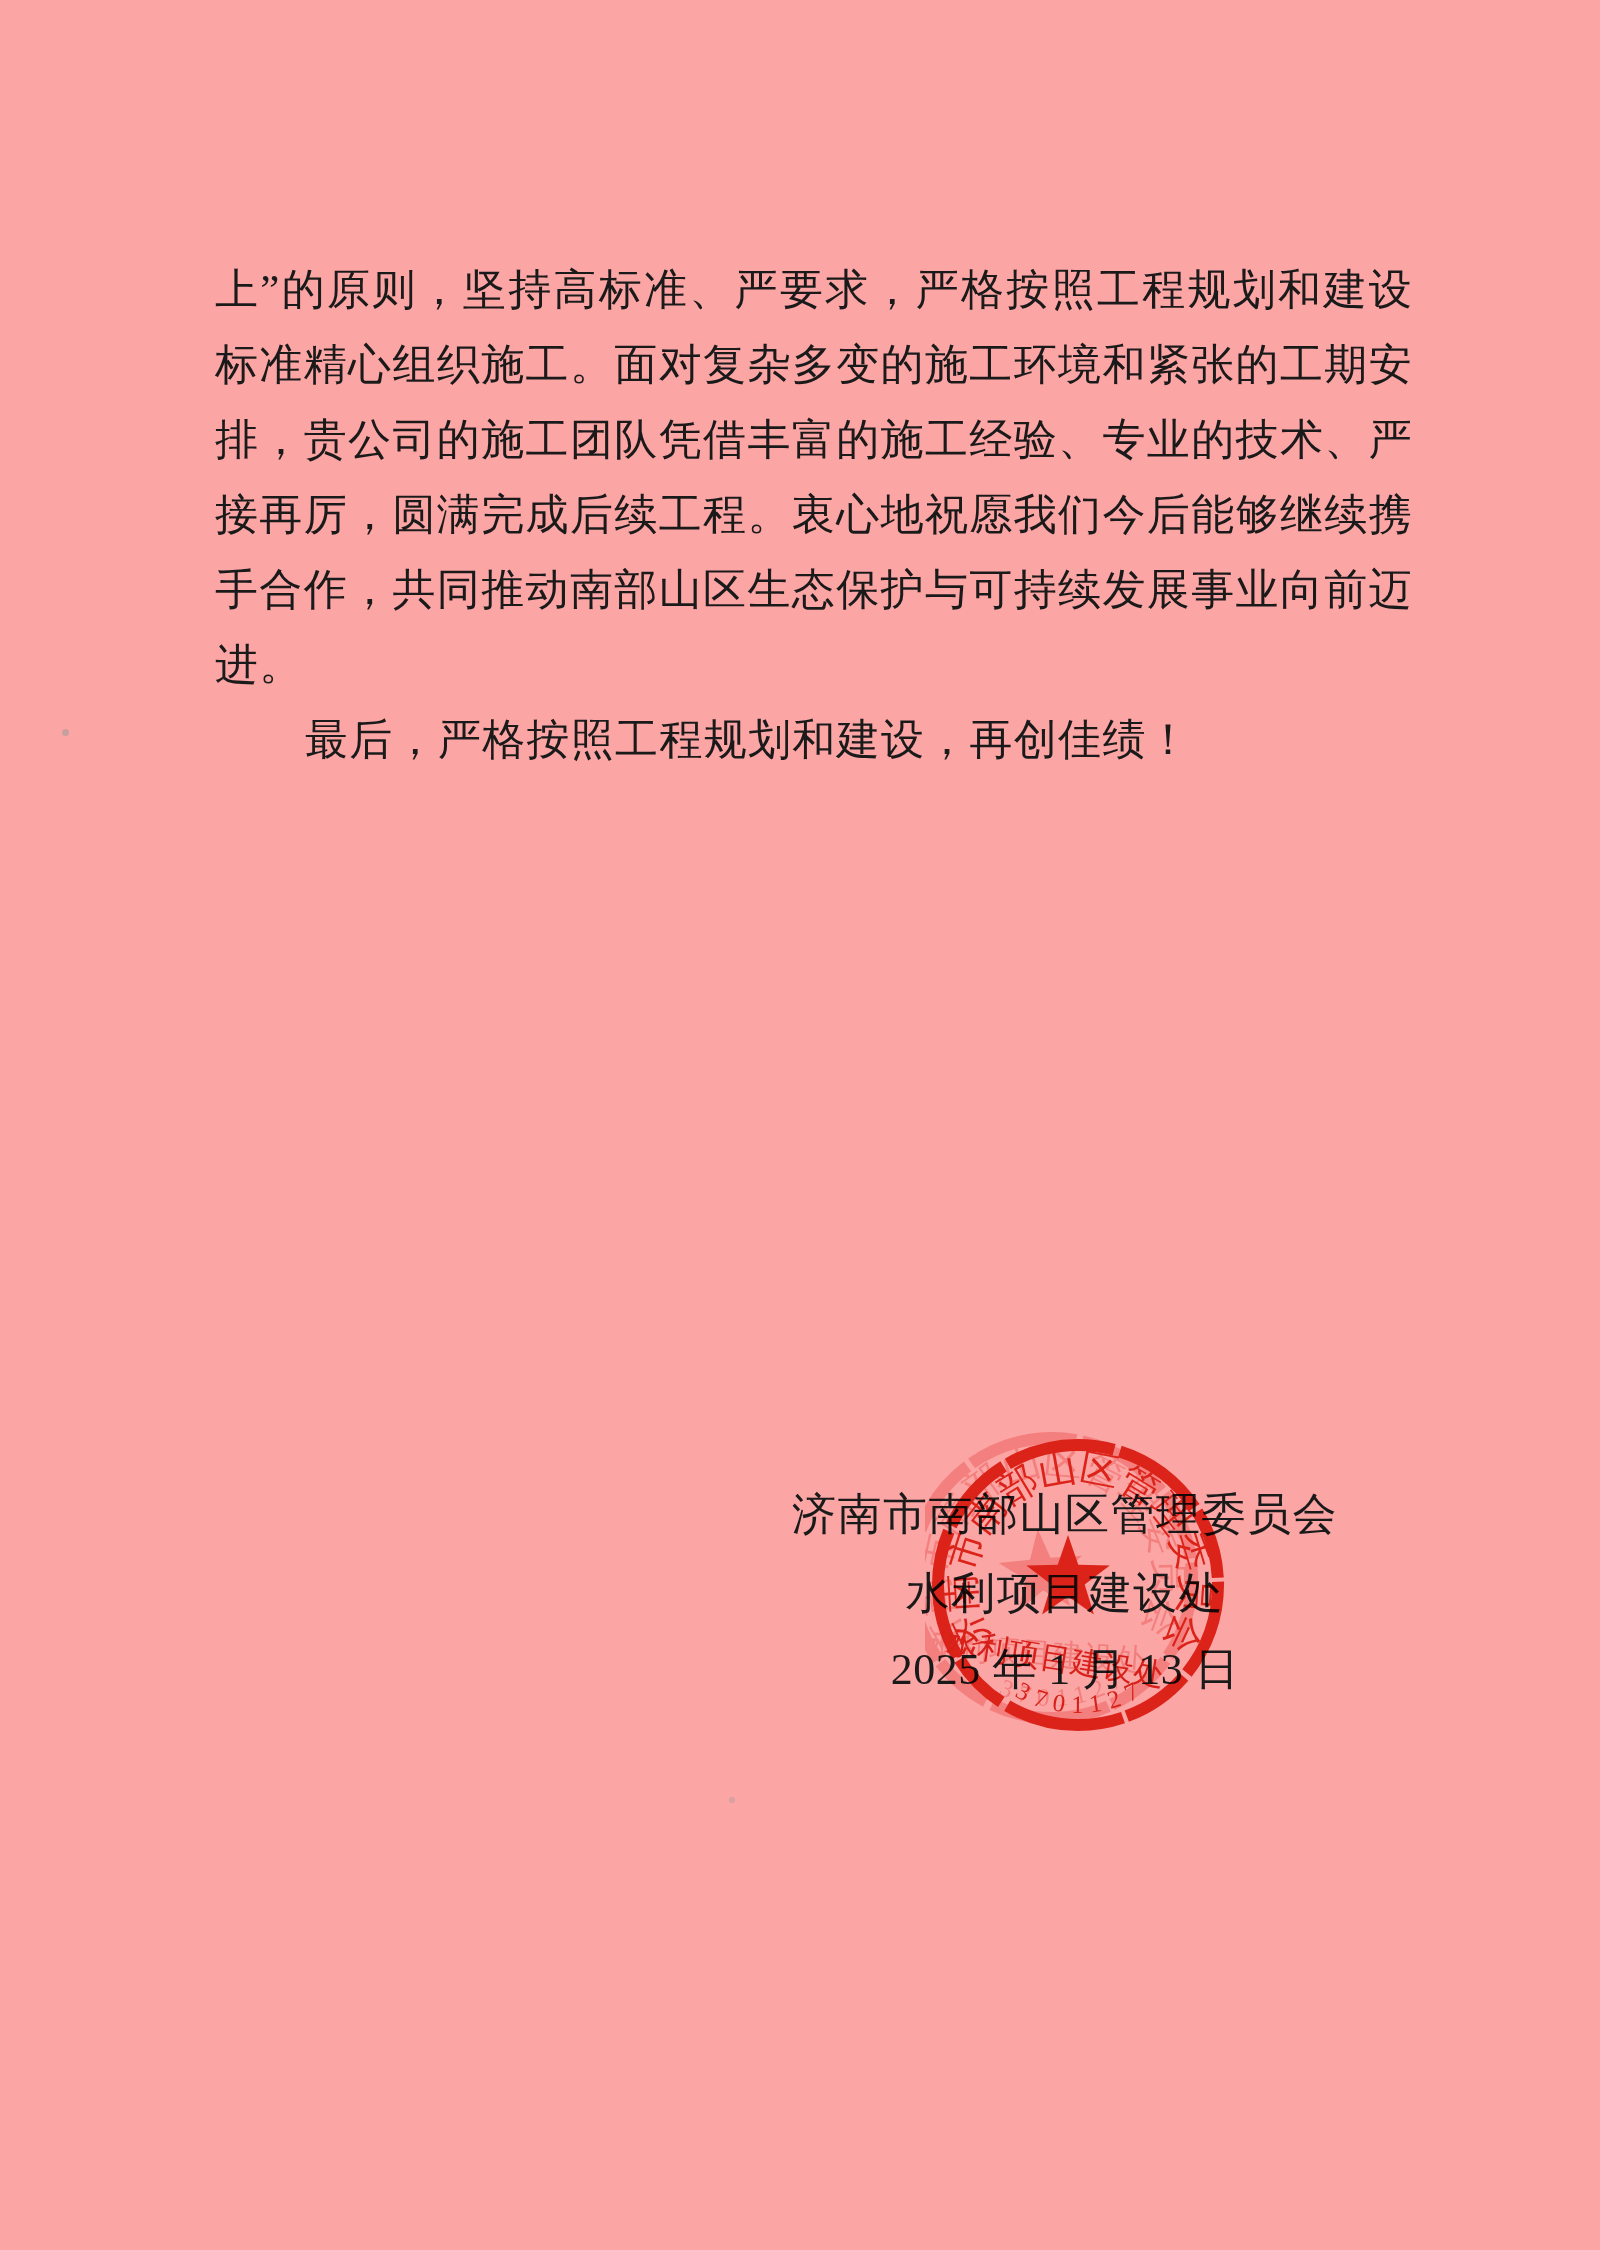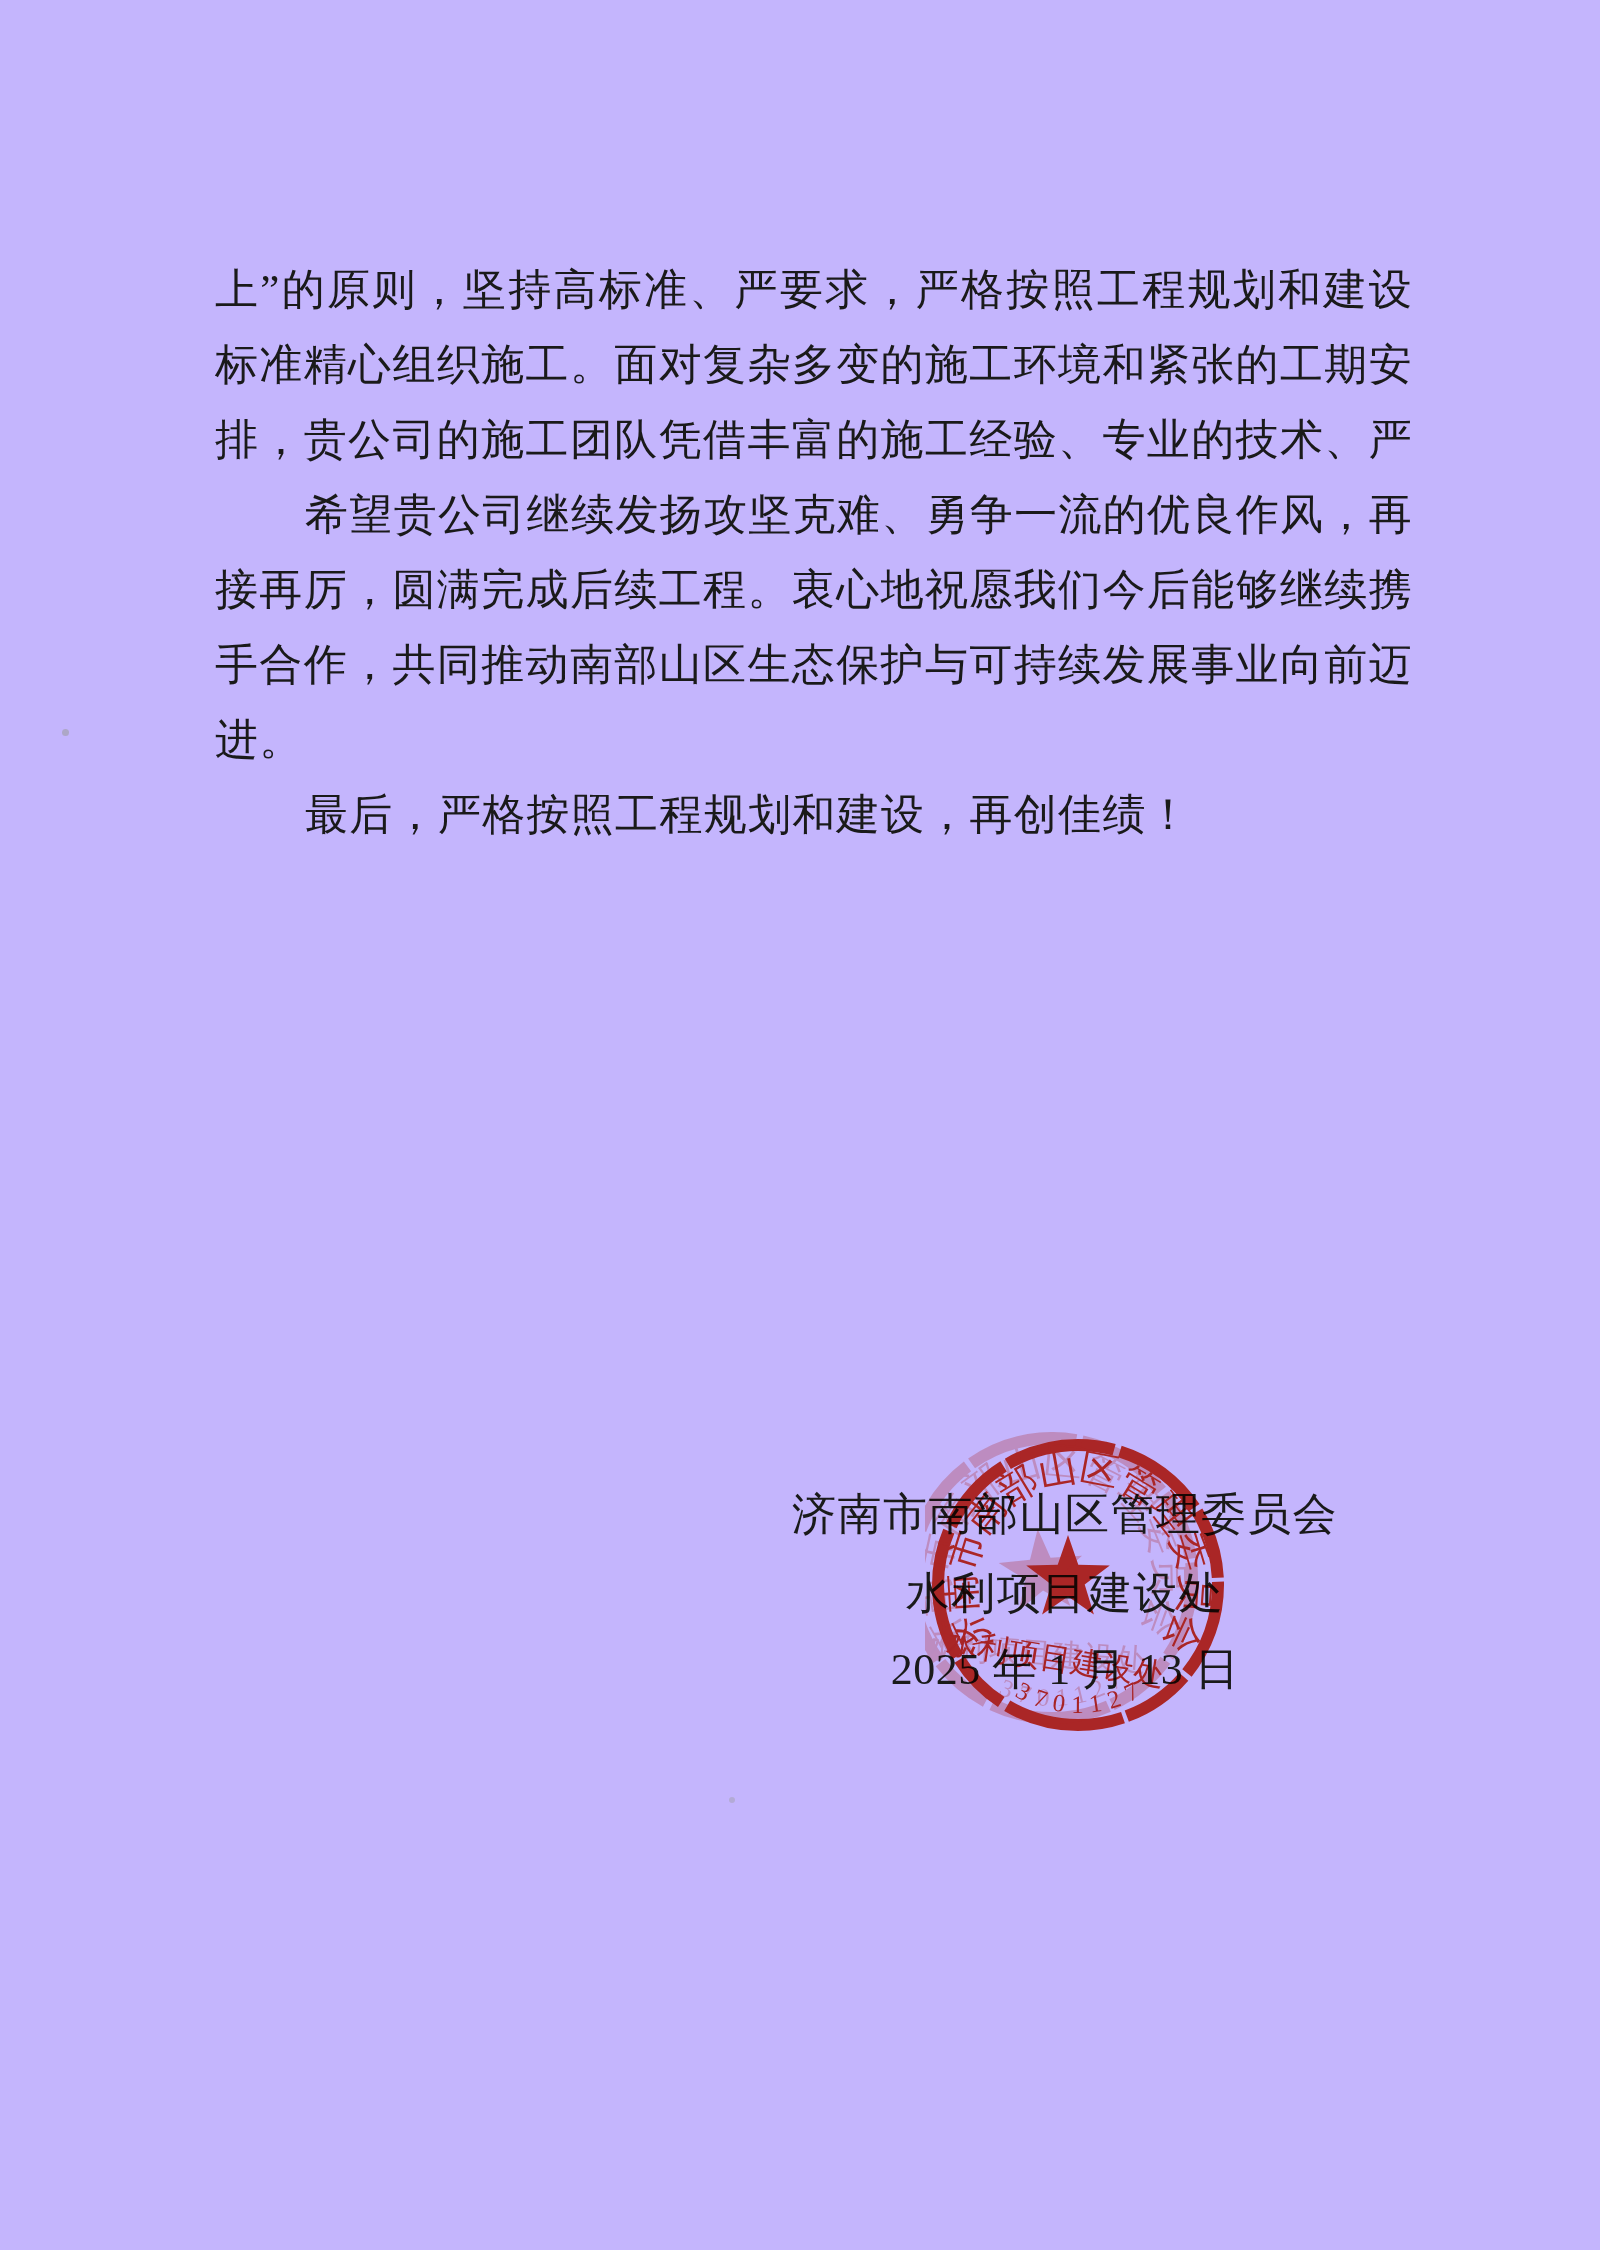--- a/index.html
+++ b/index.html
@@ -1,20 +1,20 @@
 <!DOCTYPE html>
 <html><head>
 <meta charset="utf-8">
 <style>
   html,body{margin:0;padding:0;background:#888;}
   .page{
     position:relative;
     width:1600px;height:2250px;
     margin:0 auto;
-    background:#c4b5fd;
+    background:#fca5a5;
     overflow:hidden;
     font-family:"Liberation Serif","DejaVu Serif",serif;
     color:#1a1a1a;
   }
   
   .body-text{
     position:absolute;
     left:215px;top:252px;
     width:1198px;
   }
@@ -68,21 +68,20 @@
 </style>
 </head>
 <body>
 
 <div class="page">
 
   <div class="body-text" id="body-lines">
       <div class="line j">上”的原则，坚持高标准、严要求，严格按照工程规划和建设</div>
       <div class="line j">标准精心组织施工。面对复杂多变的施工环境和紧张的工期安</div>
       <div class="line j">排，贵公司的施工团队凭借丰富的施工经验、专业的技术、严</div>
-      <div class="line indent j">希望贵公司继续发扬攻坚克难、勇争一流的优良作风，再</div>
       <div class="line j">接再厉，圆满完成后续工程。衷心地祝愿我们今后能够继续携</div>
       <div class="line j">手合作，共同推动南部山区生态保护与可持续发展事业向前迈</div>
       <div class="line">进。</div>
       <div class="line indent">最后，严格按照工程规划和建设，再创佳绩！</div>
     </div>
 
   <div class="sig sig1">济南市南部山区管理委员会</div>
   <div class="sig sig2">水利项目建设处</div>
   <div class="sig sig3">2025 年 1 月 13 日</div>
 

